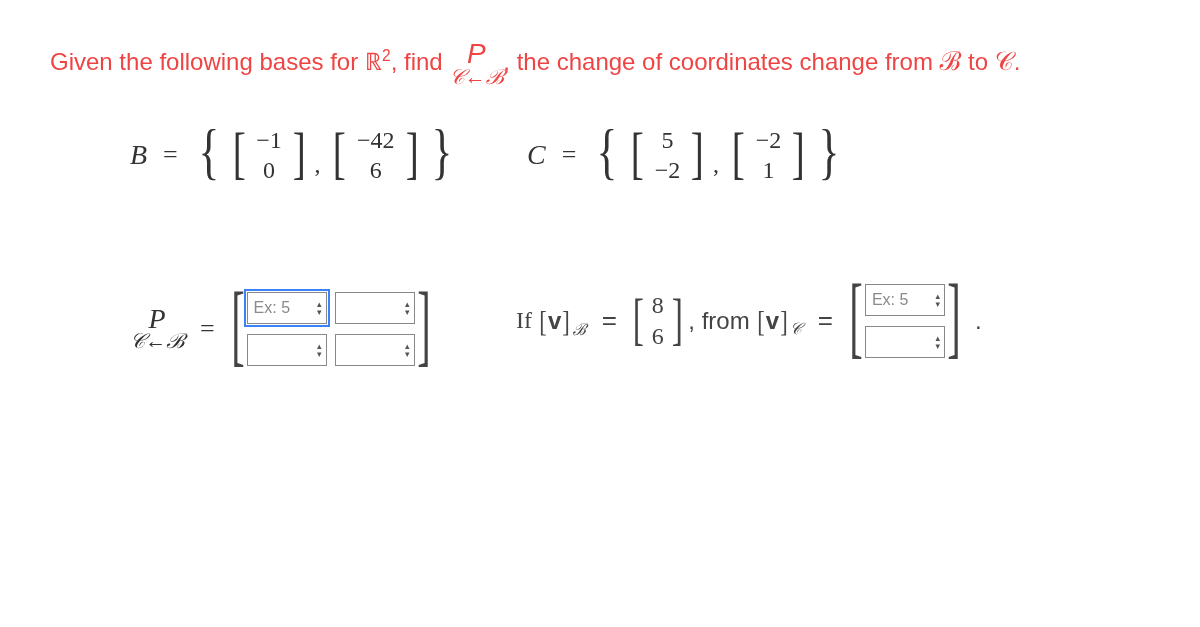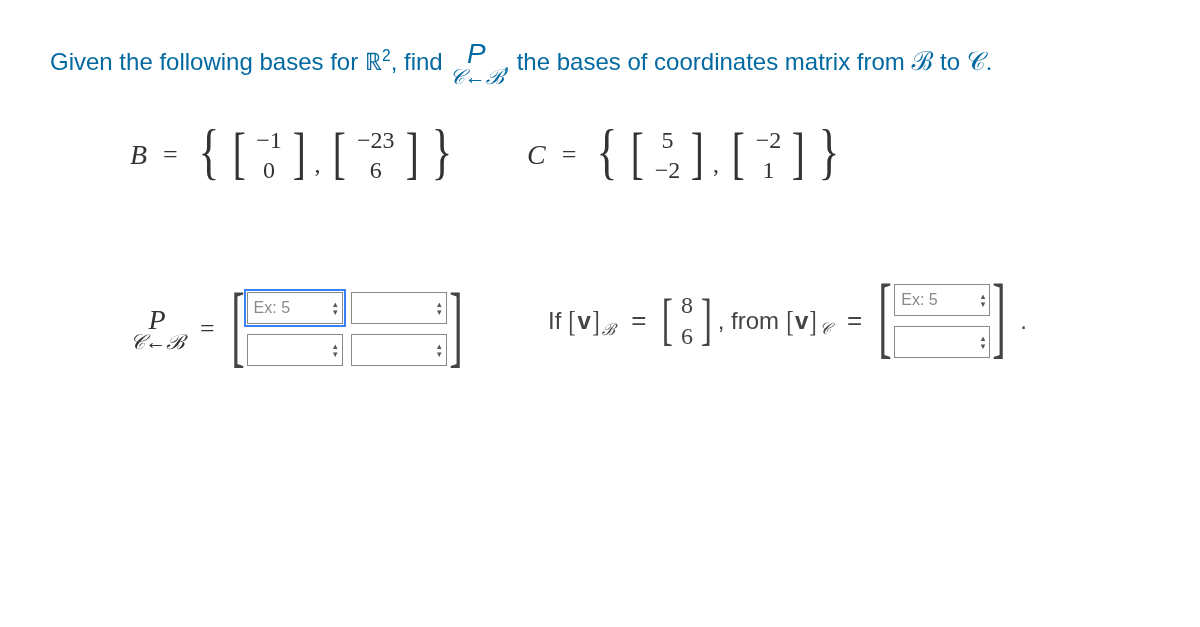--- a/index.html
+++ b/index.html
@@ -8,21 +8,21 @@
     font-family: 'Georgia', 'Times New Roman', serif;
     font-size: 22px;
     color: #333;
     background: #fff;
     width: 1200px;
     box-sizing: border-box;
   }
   .question-text {
     font-family: Arial, Helvetica, sans-serif;
     font-size: 24px;
-    color: #0369a1;
+    color: #ef4444;
     line-height: 1.5;
     margin-bottom: 40px;
   }
   .math-i { font-style: italic; font-family: Georgia, serif;}
   .bb { font-family: Georgia, 'Times New Roman', serif; }
   sup { font-size: 0.65em; vertical-align: super; }
   
   
   .cob {
     display: inline-block;
@@ -69,21 +69,21 @@
     font-size:24px;
     margin:0 2px;
   }
   .colvec span { line-height:1.1; min-width:20px; text-align:center;}
   
   .input-cell {
     display:inline-flex;
     align-items:center;
     border:1px solid #888;
     height:32px;
-    width:96px;
+    width:80px;
     background:#fff;
     position:relative;
     font-family: Arial, sans-serif;
     font-size:16px;
     padding-left:6px;
     box-sizing:border-box;
   }
   .input-cell.highlight {
     outline: 2px solid #3b82f6;
     outline-offset: 1px;
@@ -154,38 +154,38 @@
   }
   .coordbr .inner { font-size:24px;}
   .coordbr .subb { font-size:16px; font-style:italic; position:relative; top:8px; margin-left:1px;}
 </style>
 </head>
 <body>
 
 
 
 <div class="question-text">
-  <span>Given the following bases for </span><span class="bb">ℝ</span><sup>2</sup><span>, find </span><span class="cob"><span class="P">P</span><span class="sub">𝒞←ℬ</span></span><span>, the bases of coordinates matrix from </span><span style="font-size:26px;">ℬ</span><span> to </span><span style="font-size:26px;">𝒞</span><span>.</span>
+  <span>Given the following bases for </span><span class="bb">ℝ</span><sup>2</sup><span>, find </span><span class="cob"><span class="P">P</span><span class="sub">𝒞←ℬ</span></span><span>, the change of coordinates change from </span><span style="font-size:26px;">ℬ</span><span> to </span><span style="font-size:26px;">𝒞</span><span>.</span>
 </div>
 
 <div class="bases-row">
   <div class="eq">
     <span class="math-i" style="font-size:28px;">B</span>
     <span class="equals">=</span>
     <span class="bigbrace">{</span>
     <span class="midbracket">[</span>
     <span class="colvec">
         <span>−1</span>
         <span>0</span>
       </span>
     <span class="midbracket">]</span>
     <span class="comma">,</span>
     <span class="midbracket">[</span>
     <span class="colvec">
-        <span>−23</span>
+        <span>−42</span>
         <span>6</span>
       </span>
     <span class="midbracket">]</span>
     <span class="bigbrace">}</span>
   </div>
   <div class="eq">
     <span class="math-i" style="font-size:28px;">C</span>
     <span class="equals">=</span>
     <span class="bigbrace">{</span>
     <span class="midbracket">[</span>
@@ -235,21 +235,21 @@
             <span>▴</span>
             <span>▾</span>
           </span>
         </span>
     </span>
     <span class="rb">]</span>
   </span>
 </div>
 
 <div class="row eq" style="margin-top:50px; font-family: Arial, sans-serif; font-size:24px; color:#444;">
-  <span style="font-family: Liberation Sans, sans-serif;">If </span>
+  <span style="font-family: Liberation Serif, serif;">If </span>
   <span class="coordbr">
     <span class="lb2">[</span>
       <span class="inner"><span class="bold-v">v</span></span>
       <span class="rb2">]</span>
       <span class="subb">ℬ</span>
   </span>
   <span class="equals">=</span>
   <span class="brk-wrap small">
     <span class="lb">[</span>
     <span class="colvec" style="font-family: Georgia, serif;">

